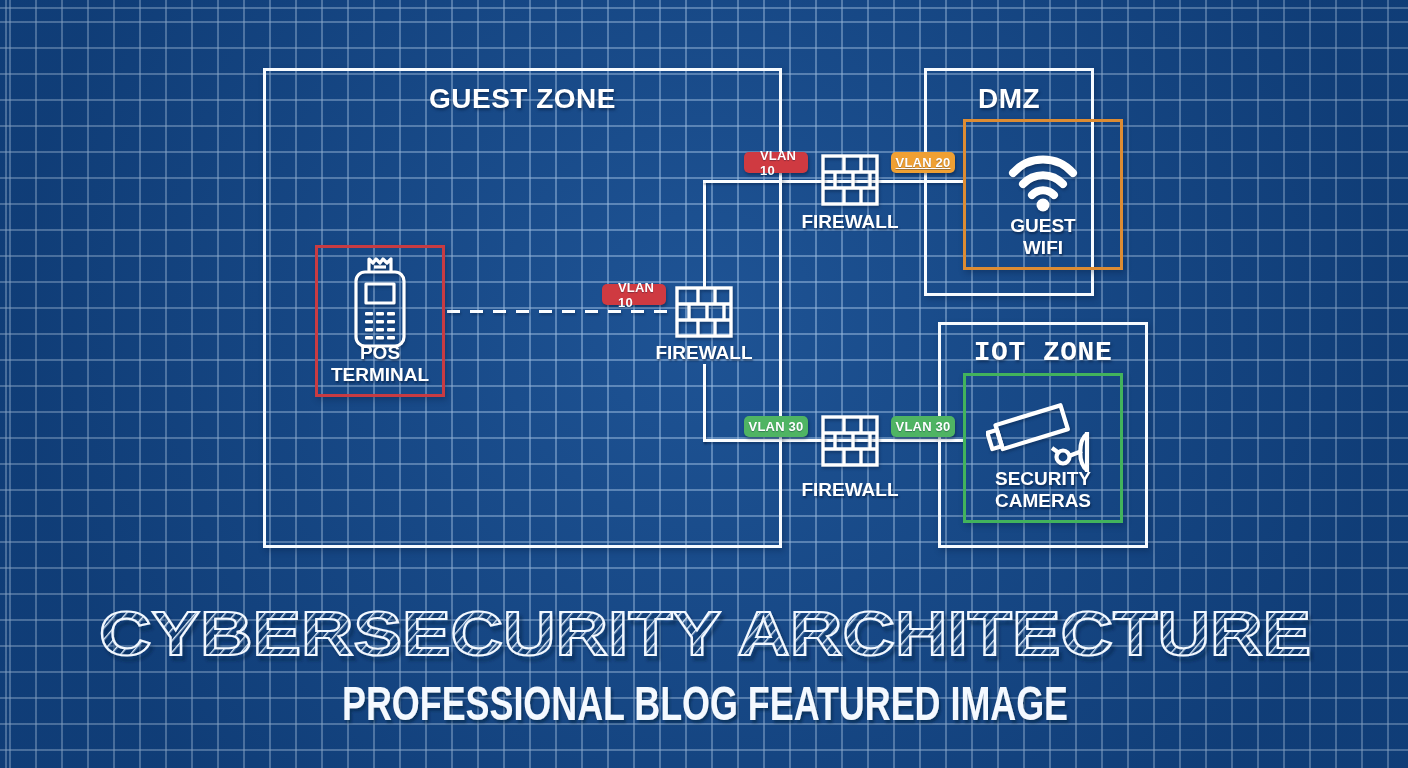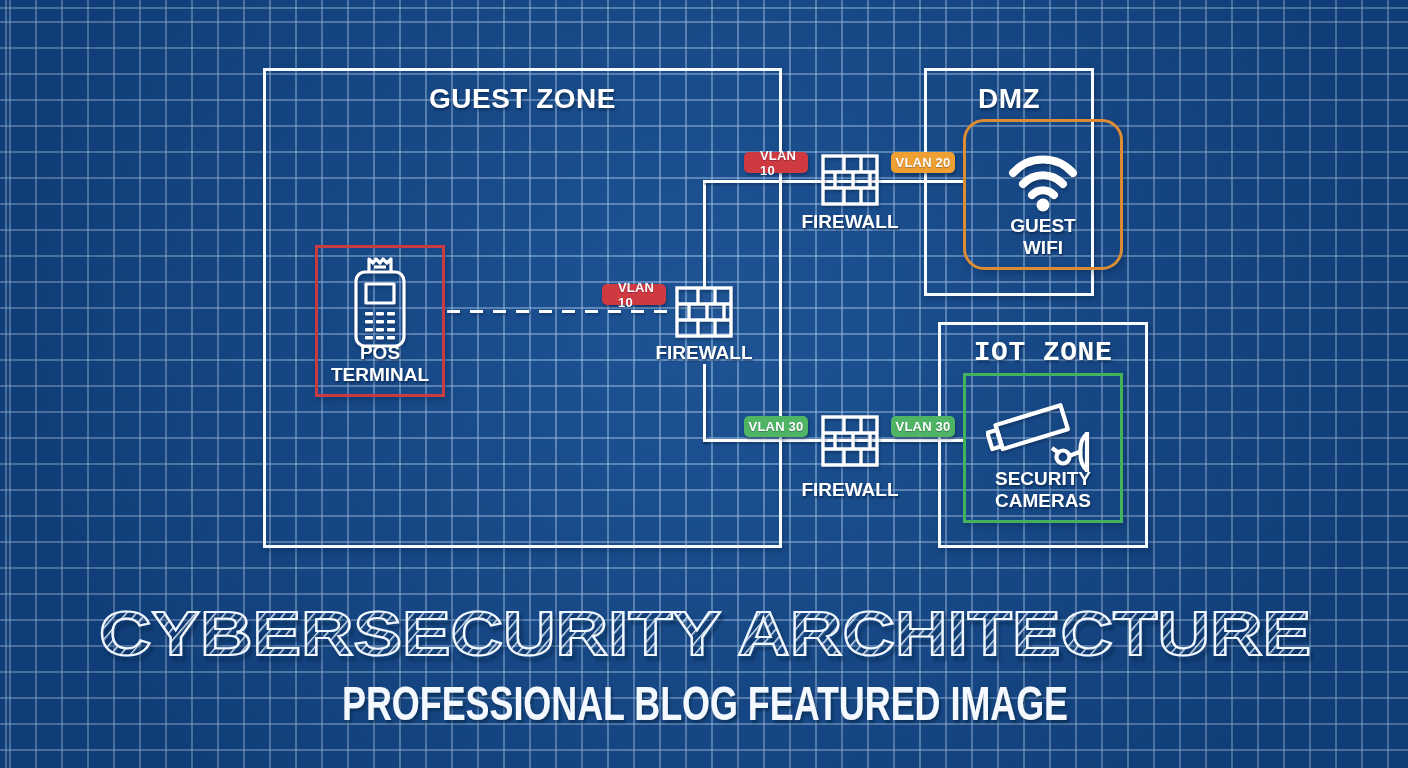--- a/index.html
+++ b/index.html
@@ -21,21 +21,21 @@
   .zone-label{
     position:absolute;top:12px;left:0;right:0;text-align:center;
     color:#fff;font-weight:bold;font-size:28px;letter-spacing:0.5px;
     text-shadow:1px 2px 3px rgba(4,24,54,0.55);
   }
   .inner-box{
     position:absolute;border:3px solid;
     box-shadow:2px 3px 6px rgba(4,24,54,0.30);
   }
   .inner-box.red{border-color:#c83b42;}
-  .inner-box.orange{border-color:#dd8c33;border-radius:21px;}
+  .inner-box.orange{border-color:#dd8c33;}
   .inner-box.green{border-color:#42b35c;padding-left:21px;}
   .node-label{
     position:absolute;left:0;right:0;bottom:8px;text-align:center;
     color:#fff;font-weight:bold;font-size:19px;line-height:22px;
     text-shadow:1px 2px 2px rgba(4,24,54,0.55);
   }
   .fw-label{
     position:absolute;width:130px;text-align:center;
     color:#fff;font-weight:bold;font-size:19px;
     text-shadow:1px 2px 2px rgba(4,24,54,0.55);
@@ -50,21 +50,21 @@
     box-shadow:none;filter:drop-shadow(1px 2px 1px rgba(4,24,54,0.35));
   }
   .badge{
     position:absolute;height:21px;width:64px;border-radius:5px;
     display:flex;align-items:center;justify-content:center;
     color:#fff;font-weight:bold;font-size:13px;letter-spacing:0.2px;
     box-shadow:1px 2px 3px rgba(4,24,54,0.45);
     text-shadow:0 1px 1px rgba(4,24,54,0.35);
   }
   .badge.red{background:#cf3a41;padding-left:16px;}
-  .badge.orange{background:#efa033;}
+  .badge.orange{background:#efa033;text-decoration:underline;}
   .badge.green{background:#4fb463;}
   .title-svg,.subtitle-svg{position:absolute;}
 </style>
 </head>
 <body>
 
 <div class="stage">
 
   <div class="cline dashed" style="left:447px;top:310px;width:228px;height:3px;"></div>
   <div class="cline" style="left:703px;top:180px;width:3px;height:108px;"></div>

